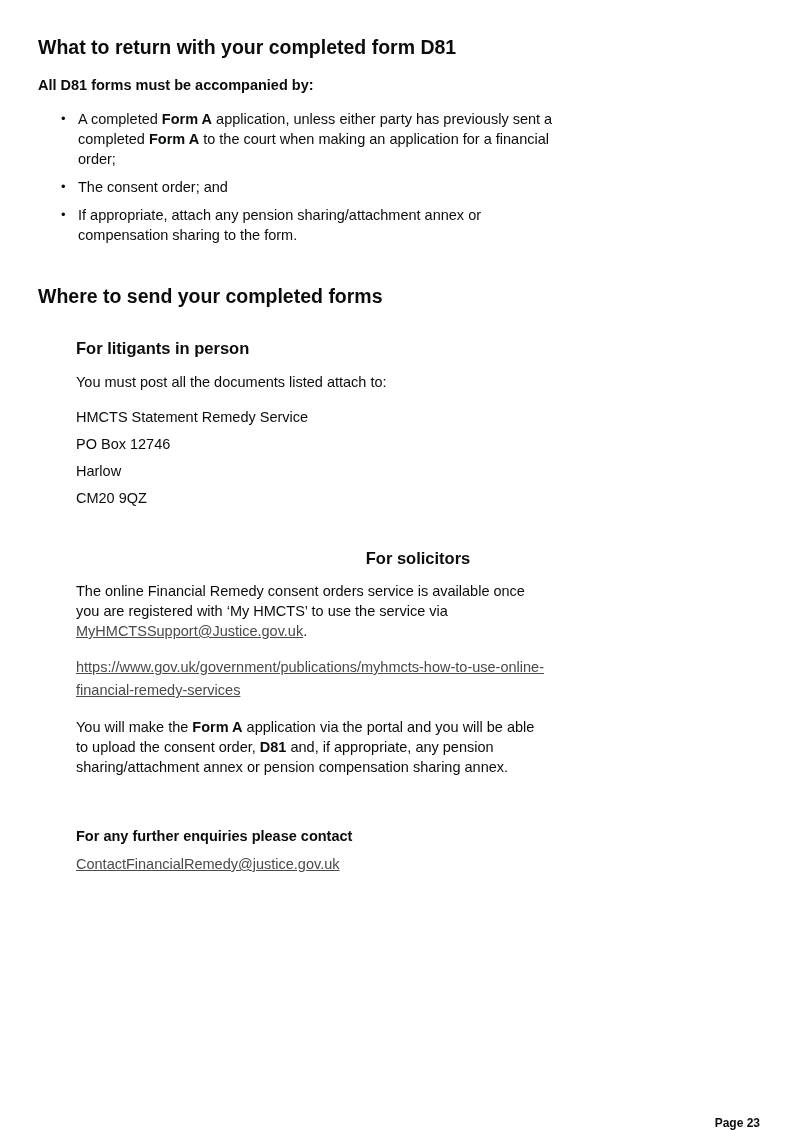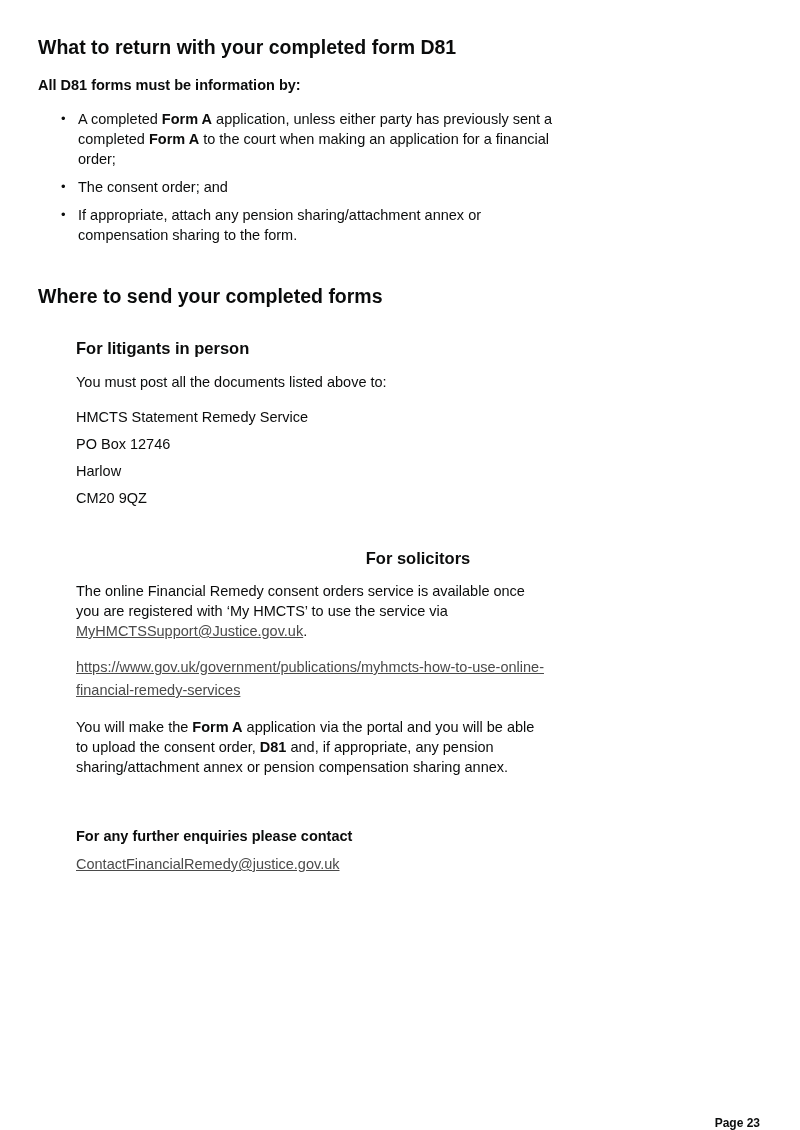--- a/index.html
+++ b/index.html
@@ -136,41 +136,41 @@
   }
   strong { font-weight: bold; }
 </style>
 </head>
 <body>
 
 <div class="page">
 
   <h1 class="section-heading">What to return with your completed form D81</h1>
 
-  <p class="intro-bold">All D81 forms must be information by:</p>
+  <p class="intro-bold">All D81 forms must be accompanied by:</p>
 
   <div class="bullet-list">
     <div class="bullet-item">
       <span>A completed <strong>Form A</strong> application, unless either party has previously sent a completed <strong>Form A</strong> to the court when making an application for a financial order;</span>
     </div>
     <div class="bullet-item">
       <span>The consent order; and</span>
     </div>
     <div class="bullet-item">
       <span>If appropriate, attach any pension sharing/attachment annex or compensation sharing to the form.</span>
     </div>
   </div>
 
   <h1 class="section-heading second">Where to send your completed forms</h1>
 
   <div class="indent">
 
     <h2 class="sub-heading">For litigants in person</h2>
 
-    <p class="body-text">You must post all the documents listed above to:</p>
+    <p class="body-text">You must post all the documents listed attach to:</p>
 
     <p class="addr-line">HMCTS Statement Remedy Service</p>
     <p class="addr-line">PO Box 12746</p>
     <p class="addr-line">Harlow</p>
     <p class="addr-line">CM20 9QZ</p>
 
     <h2 class="sub-heading solicitors">For solicitors</h2>
 
     <p class="para">The online Financial Remedy consent orders service is available once you are registered with ‘My HMCTS’ to use the service via <a class="doc-link">MyHMCTSSupport@Justice.gov.uk</a>.</p>
 

